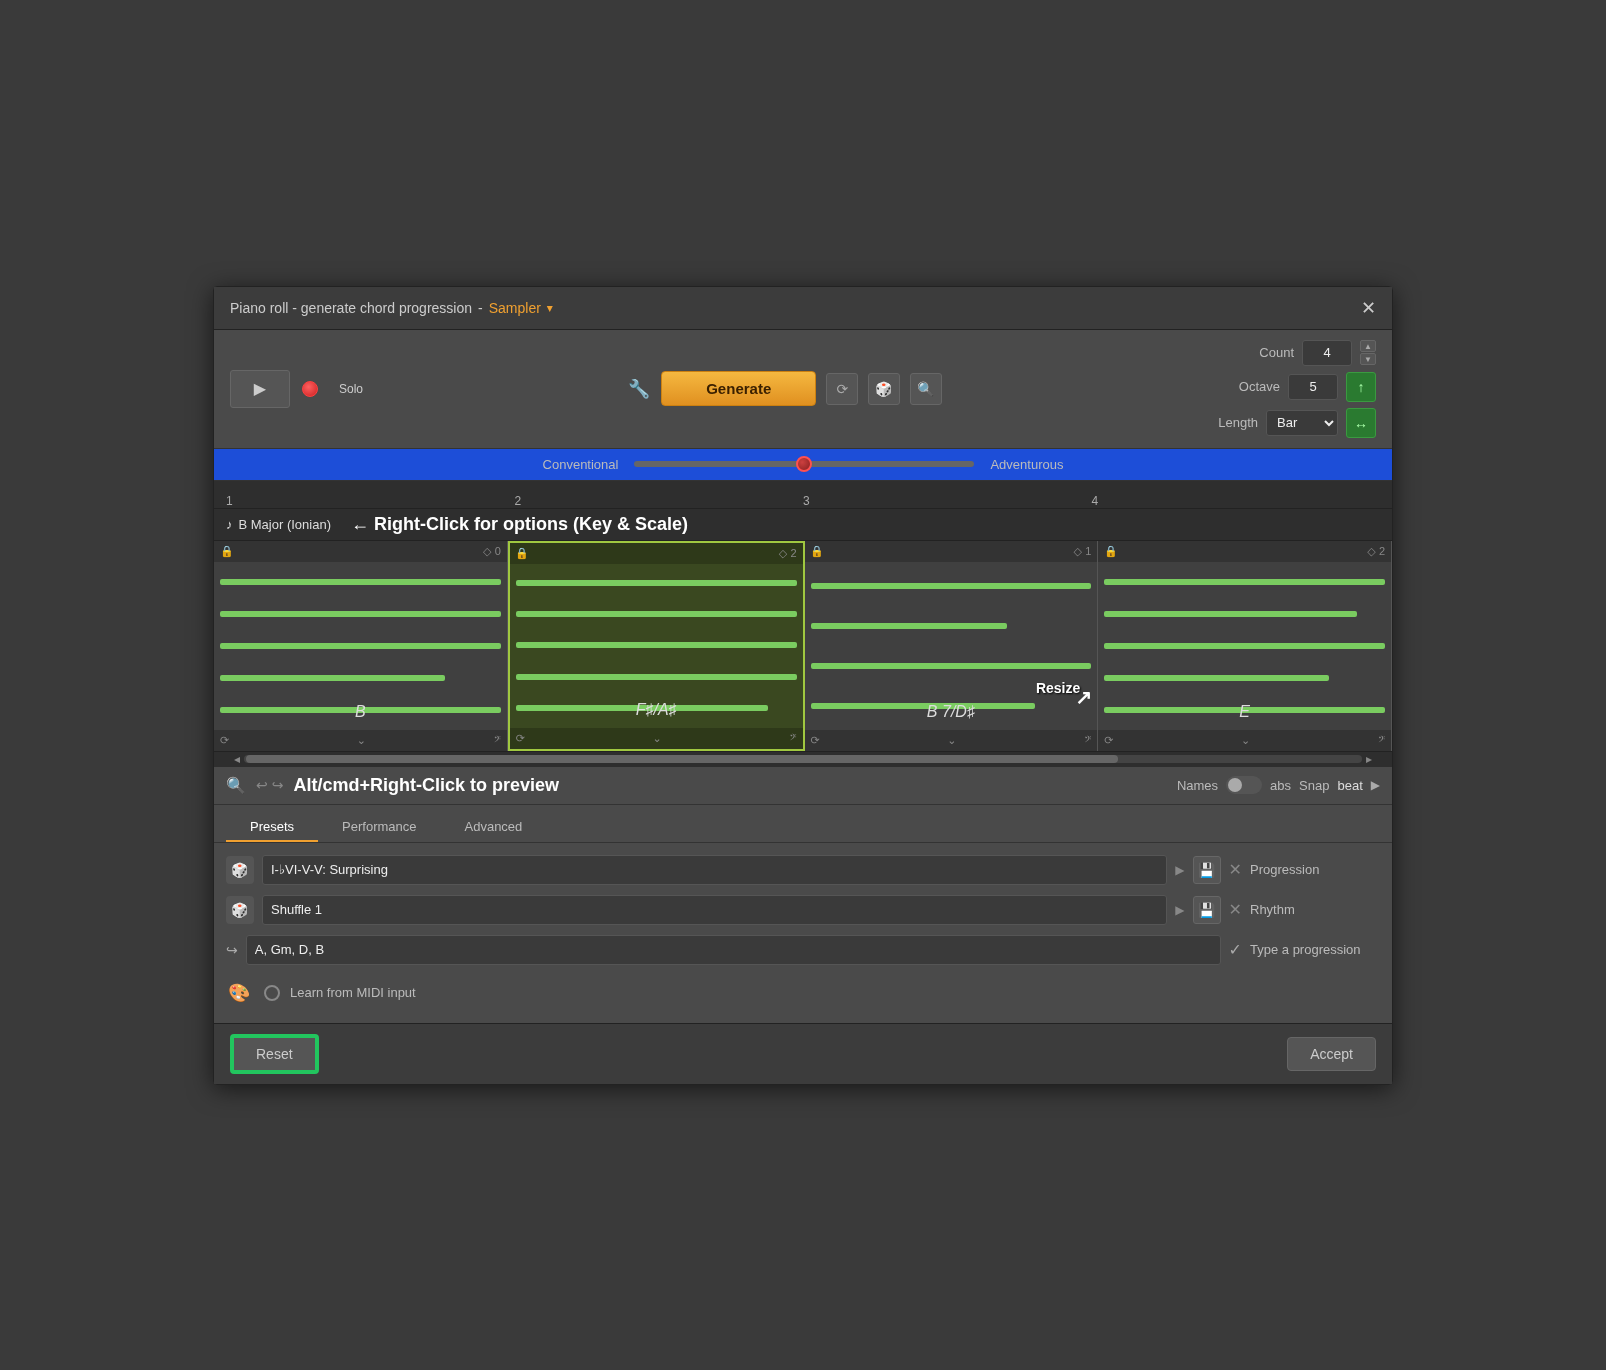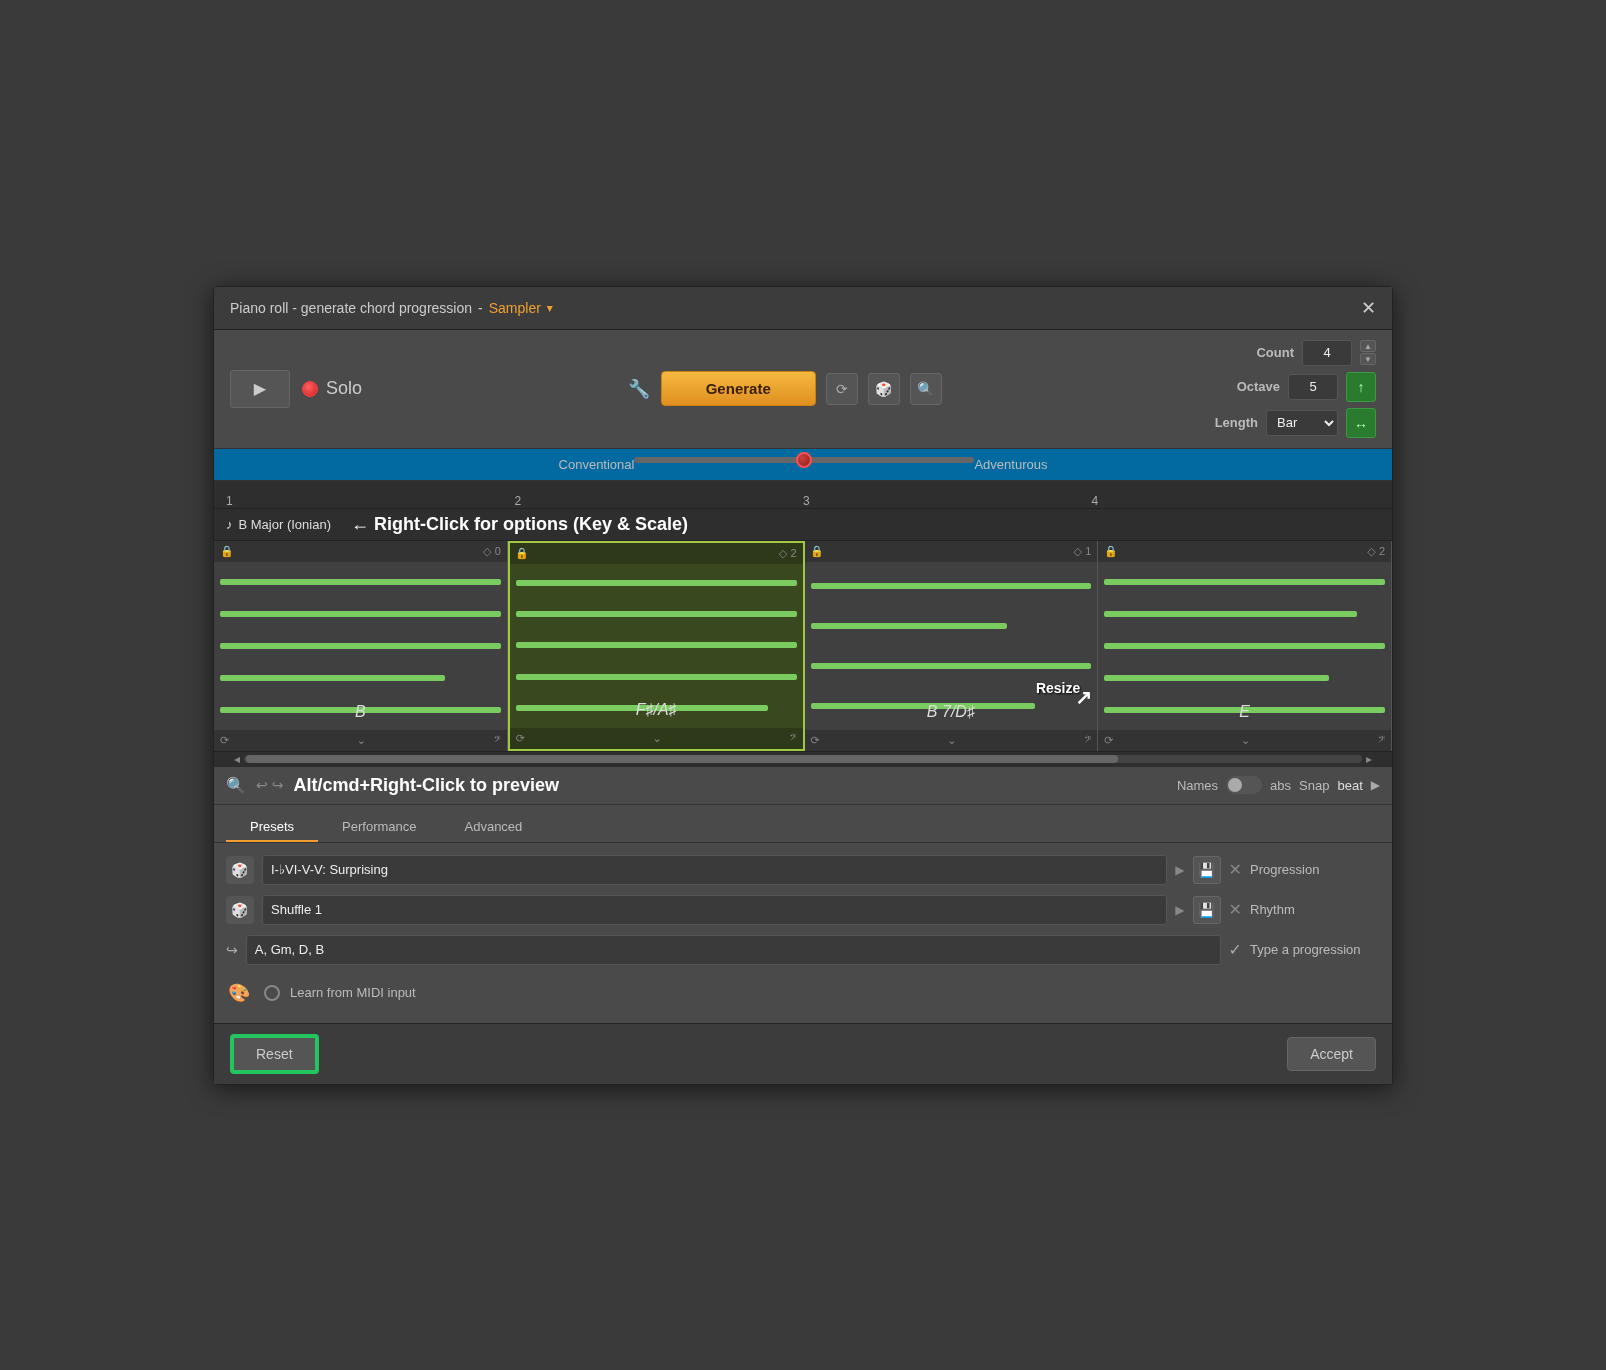--- a/index.html
+++ b/index.html
@@ -68,24 +68,24 @@
       display: flex;
       align-items: center;
       justify-content: center;
       cursor: pointer;
       color: #ccc;
       font-size: 16px;
     }
     .solo-btn {
       display: flex;
       align-items: center;
-      gap: 8px;
+      gap: 21px;
       cursor: pointer;
       color: #ccc;
-      font-size: 18px;
+      font-size: 12px;
     }
     .solo-indicator {
       width: 16px;
       height: 16px;
       border-radius: 50%;
       background: radial-gradient(circle at 40% 35%, #ff6060, #cc2020);
       border: 1px solid #ff4040;
     }
     .center-controls {
       flex: 1;
@@ -133,21 +133,20 @@
     .param-row {
       display: flex;
       align-items: center;
       gap: 8px;
     }
     .param-label {
       color: #bbb;
       font-size: 13px;
       min-width: 50px;
       text-align: right;
-      font-weight: bold;
     }
     .param-input {
       background: #3a3a3a;
       border: 1px solid #555;
       border-radius: 3px;
       color: #eee;
       font-size: 13px;
       width: 50px;
       height: 26px;
       text-align: center;
@@ -188,25 +187,26 @@
       background: #3a3a3a;
       border: 1px solid #555;
       border-radius: 3px;
       color: #eee;
       font-size: 13px;
       height: 26px;
       padding: 0 6px;
     }
     
     .slider-row {
-      background: #0369a1;
+      background: #1d4ed8;
       padding: 8px 16px;
       display: flex;
-      align-items: flex-start;
-      justify-content: center;
+      align-items: center;
+      justify-content: center;
+      gap: 16px;
       border-bottom: 1px solid #333;
     }
     .slider-label {
       color: #bbb;
       font-size: 13px;
     }
     .slider-track {
       width: 340px;
       height: 6px;
       background: #666;

